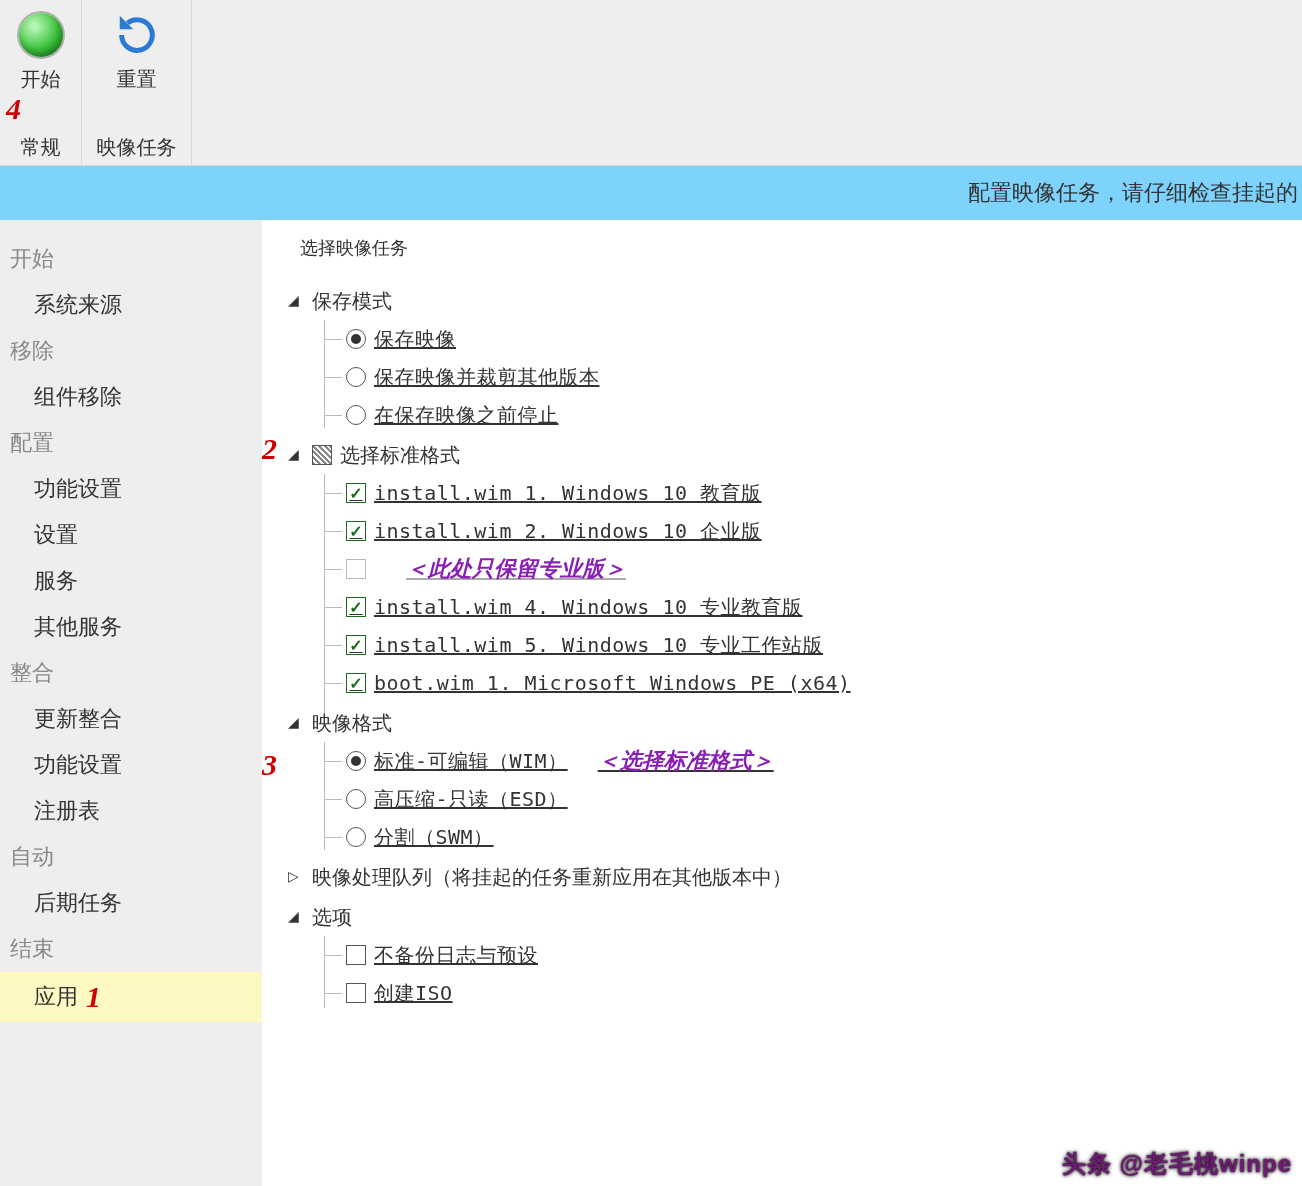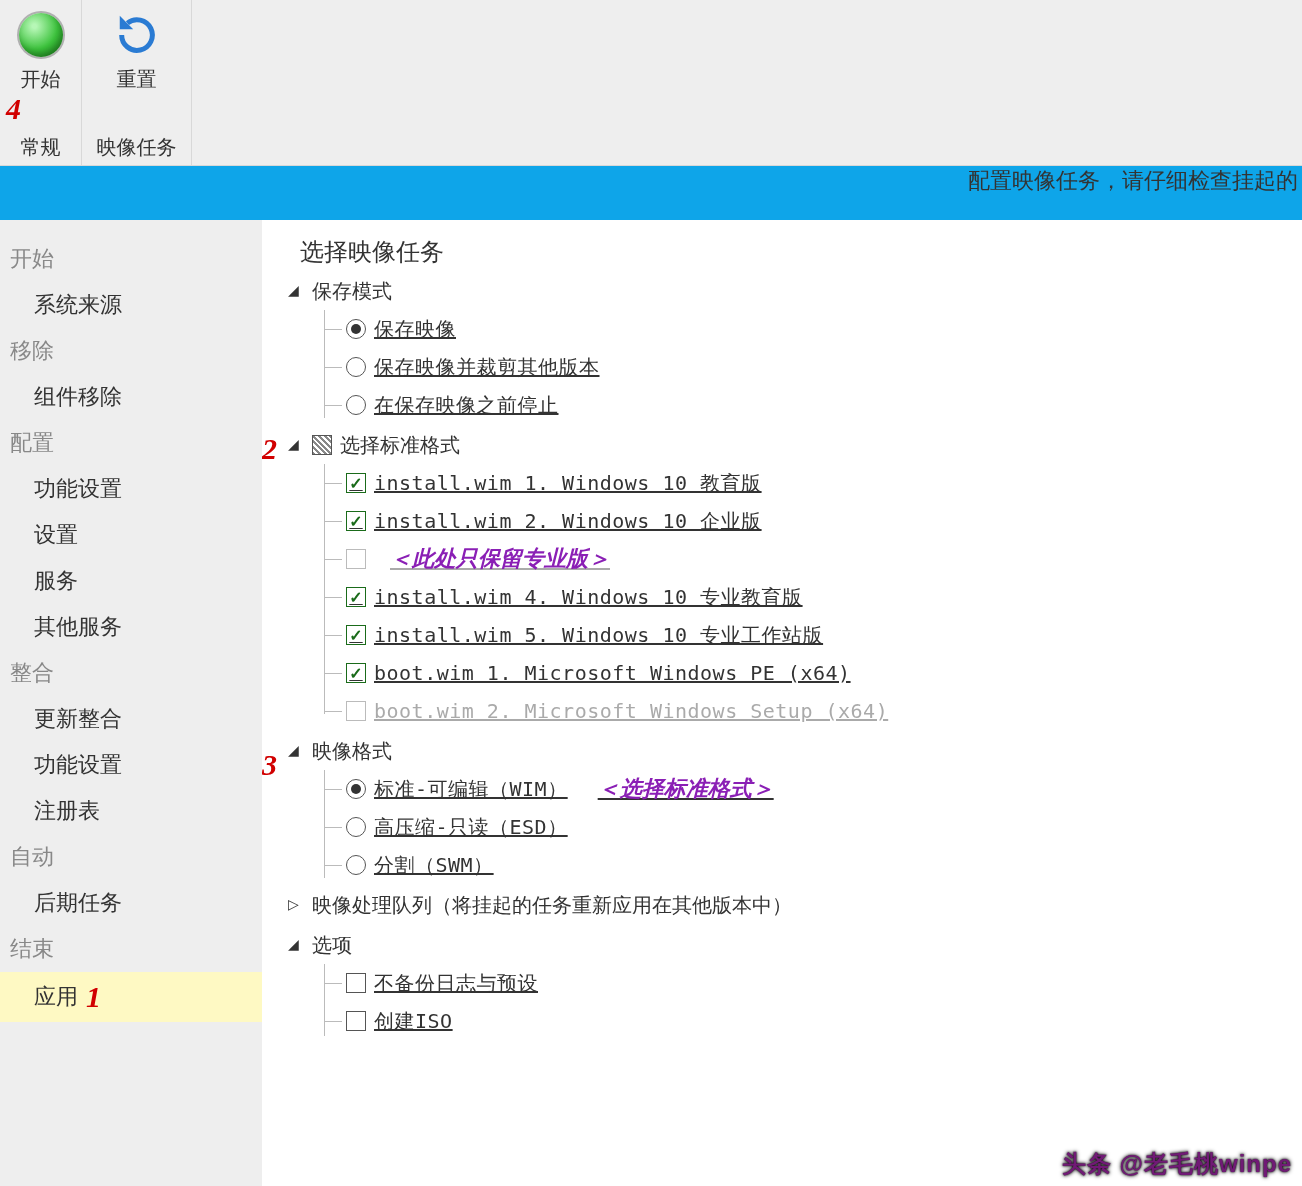--- a/index.html
+++ b/index.html
@@ -62,23 +62,23 @@
     position: absolute;
     left: 6px; top: 92px;
     color: #d10000;
     font-weight: 900;
     font-size: 30px;
     font-style: italic;
     font-family: "Times New Roman", serif;
   }
   .hint-bar {
     height: 54px;
-    background: #0ea5e9;
-    display: flex;
-    align-items: flex-start;
+    background: #7dd3fc;
+    display: flex;
+    align-items: center;
     justify-content: flex-end;
     padding-right: 4px;
     font-size: 22px;
     color: #333;
   }
   .workspace {
     display: flex;
     height: calc(1186px - 166px - 54px);
   }
   .sidebar {
@@ -113,22 +113,22 @@
     margin-left:8px;
   }
   .main {
     flex:1;
     background:#fff;
     padding: 16px 6px 0 20px;
     overflow:hidden;
     position:relative;
   }
   .section-title {
-    font-size: 24px;
-    margin: 0 0 4px 18px;
+    font-size: 18px;
+    margin: 0 0 22px 18px;
   }
   .tree { margin-left: 6px; }
   .node {
     display:flex;
     align-items:center;
     gap:8px;
     min-height:38px;
     position:relative;
   }
   .node.level1 { padding-left: 0; }
@@ -315,41 +315,36 @@
             <span class="mono">install.wim 1. Windows 10 教育版</span>
           </div>
         <div class="node level2">
             <div class="branch"></div>
             <span class="checkbox checked"></span>
             <span class="mono">install.wim 2. Windows 10 企业版</span>
           </div>
         <div class="node level2 disabled">
             <div class="branch"></div>
             <span class="checkbox"></span>
-          <span class="annot" style="margin-left:16px">＜此处只保留专业版＞</span>
+          <span class="annot" style="margin-left:32px">＜此处只保留专业版＞</span>
         </div>
         <div class="node level2">
             <div class="branch"></div>
             <span class="checkbox checked"></span>
             <span class="mono">install.wim 4. Windows 10 专业教育版</span>
           </div>
         <div class="node level2">
             <div class="branch"></div>
             <span class="checkbox checked"></span>
             <span class="mono">install.wim 5. Windows 10 专业工作站版</span>
           </div>
         <div class="node level2">
             <div class="branch"></div>
             <span class="checkbox checked"></span>
             <span class="mono">boot.wim 1. Microsoft Windows PE (x64)</span>
-          </div>
-        <div class="node level2 disabled">
-            <div class="branch"></div>
-            <span class="checkbox"></span>
-            <span class="mono">boot.wim 2. Microsoft Windows Setup (x64)</span>
           </div>
       </div>
 
       <div class="node level1" style="margin-top:2px">
         <span class="expander">◢</span>
         <span>映像格式</span>
       </div>
       <div class="marker-side" style="left:-0px;top:528px">3</div>
       <div style="position:relative">
         <div class="tree-connector" style="top:0;height:108px"></div>

